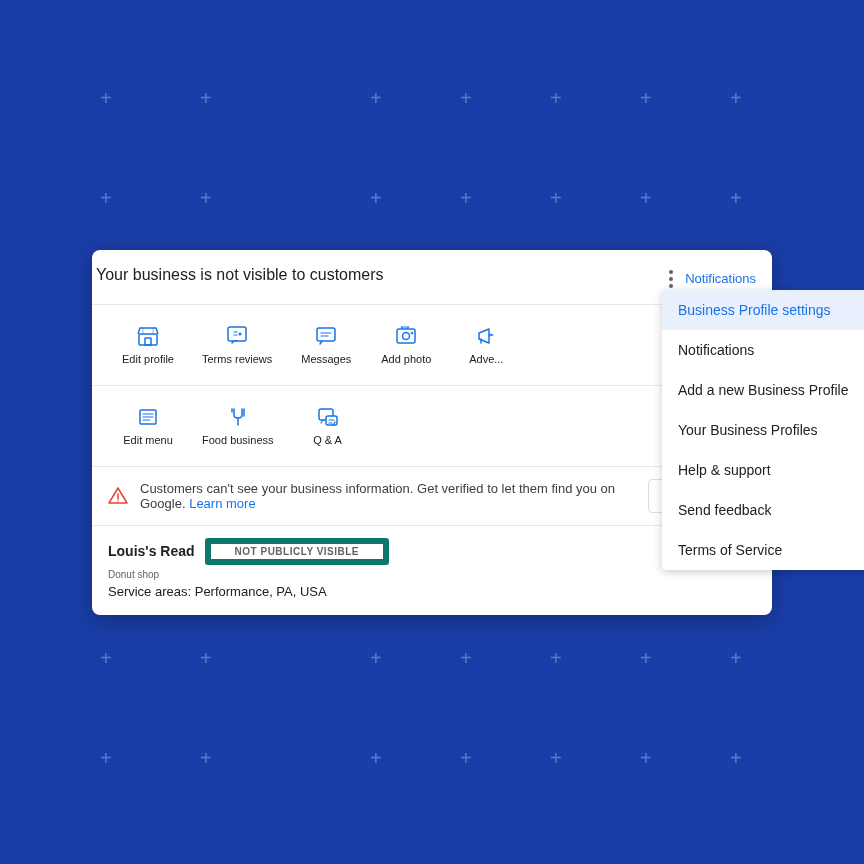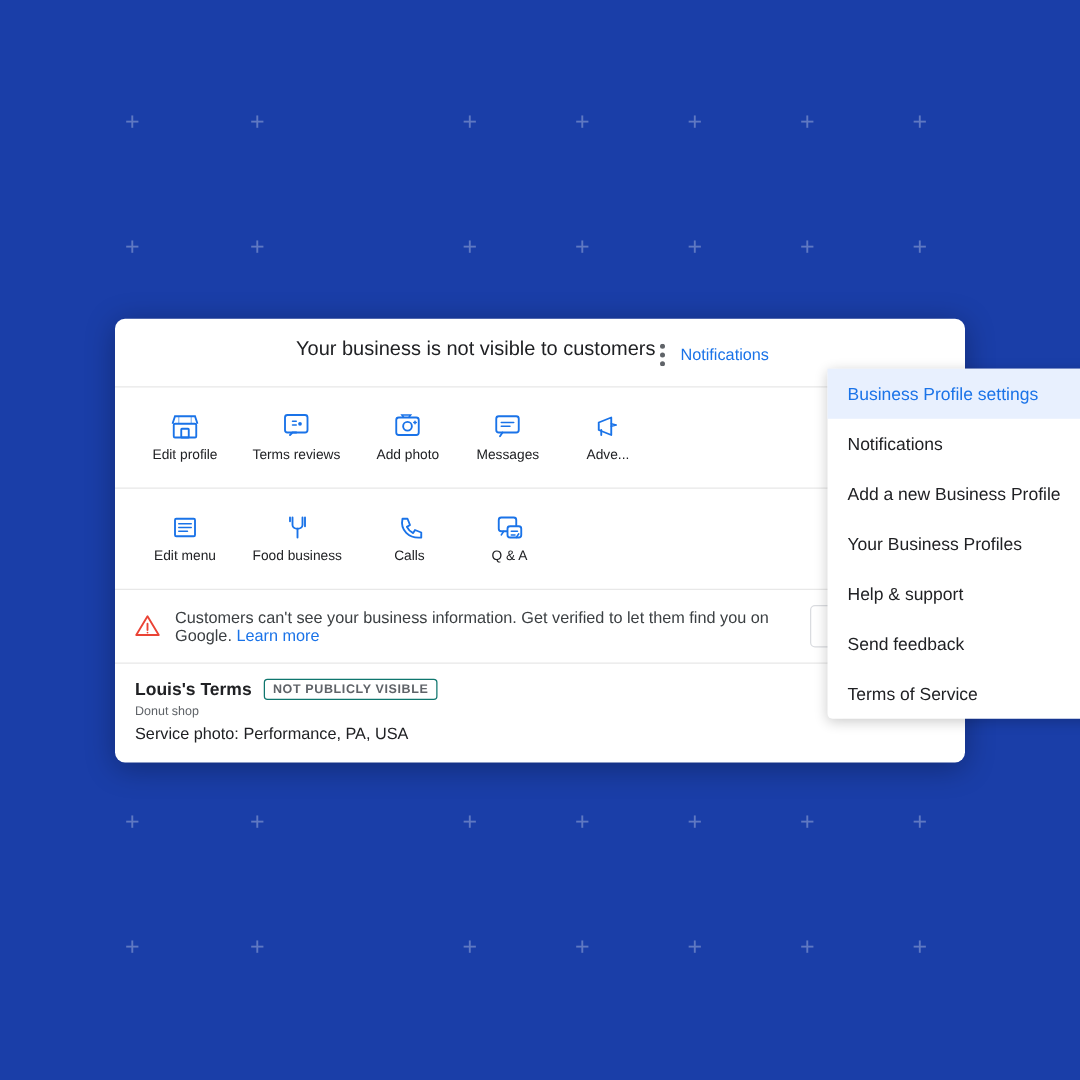--- a/index.html
+++ b/index.html
@@ -39,21 +39,21 @@
       width: 680px;
       box-shadow: 0 4px 24px rgba(0,0,0,0.3);
       overflow: visible;
     }
 
     
     .card-header {
       padding: 16px 16px 12px 4px;
       display: flex;
       align-items: flex-start;
-      justify-content: center;
+      justify-content: space-between;
       border-bottom: 1px solid #e8e8e8;
     }
 
     .card-title {
       font-size: 16px;
       font-weight: 500;
       color: #202124;
     }
 
     .header-actions {
@@ -185,23 +185,23 @@
       margin-bottom: 4px;
     }
 
     .business-name {
       font-size: 14px;
       font-weight: 600;
       color: #202124;
     }
 
     .not-visible-badge {
-      border: 1px solid #0f766e;
+      border: 6px solid #0f766e;
       border-radius: 3px;
-      padding: 2px 6px;
+      padding: 2px 24px;
       font-size: 10px;
       font-weight: 600;
       color: #5f6368;
       letter-spacing: 0.5px;
       text-transform: uppercase;
     }
 
     .business-type {
       font-size: 10px;
       color: #5f6368;
@@ -335,38 +335,38 @@
           <circle cx="14" cy="9" r="1.5" fill="#1a73e8"></circle>
           <path d="M8 7h3M8 10h3" stroke="#1a73e8" stroke-width="1.2" stroke-linecap="round"></path>
         </svg>
       </span>
       <span class="action-label">Terms reviews</span>
     </div>
 
     <div class="action-item">
       <span class="action-icon">
         <svg width="22" height="22" viewBox="0 0 22 22" fill="none">
+          <rect x="2" y="3" width="18" height="13" rx="2" stroke="#1a73e8" stroke-width="1.5" fill="none"></rect>
+          <path d="M5 19l2-3" stroke="#1a73e8" stroke-width="1.5" stroke-linecap="round"></path>
+          <path d="M6 8h10M6 11h7" stroke="#1a73e8" stroke-width="1.2" stroke-linecap="round"></path>
+        </svg>
+      </span>
+      <span class="action-label">Messages</span>
+    </div>
+
+    <div class="action-item">
+      <span class="action-icon">
+        <svg width="22" height="22" viewBox="0 0 22 22" fill="none">
           <rect x="2" y="4" width="18" height="14" rx="2" stroke="#1a73e8" stroke-width="1.5" fill="none"></rect>
           <circle cx="11" cy="11" r="3.5" stroke="#1a73e8" stroke-width="1.5" fill="none"></circle>
           <path d="M8 4l-1.5-2h7L12 4" stroke="#1a73e8" stroke-width="1.2" fill="none"></path>
           <path d="M16 8h2M17 7v2" stroke="#1a73e8" stroke-width="1.2" stroke-linecap="round"></path>
         </svg>
       </span>
       <span class="action-label">Add photo</span>
-    </div>
-
-    <div class="action-item">
-      <span class="action-icon">
-        <svg width="22" height="22" viewBox="0 0 22 22" fill="none">
-          <rect x="2" y="3" width="18" height="13" rx="2" stroke="#1a73e8" stroke-width="1.5" fill="none"></rect>
-          <path d="M5 19l2-3" stroke="#1a73e8" stroke-width="1.5" stroke-linecap="round"></path>
-          <path d="M6 8h10M6 11h7" stroke="#1a73e8" stroke-width="1.2" stroke-linecap="round"></path>
-        </svg>
-      </span>
-      <span class="action-label">Messages</span>
     </div>
 
 
     <div class="action-item" style="overflow:hidden;max-width:70px;">
       <span class="action-icon">
         <svg width="22" height="22" viewBox="0 0 22 22" fill="none">
           <path d="M4 14V8l10-4v14L4 14z" stroke="#1a73e8" stroke-width="1.5" fill="none" stroke-linejoin="round"></path>
           <path d="M14 9l4 1M14 11l4-1" stroke="#1a73e8" stroke-width="1.2" stroke-linecap="round"></path>
           <path d="M6 14v4" stroke="#1a73e8" stroke-width="1.5" stroke-linecap="round"></path>
         </svg>
@@ -398,28 +398,20 @@
         <svg width="22" height="22" viewBox="0 0 22 22" fill="none">
           <path d="M7 3v6c0 2 2 3 4 3s4-1 4-3V3" stroke="#1a73e8" stroke-width="1.5" fill="none" stroke-linecap="round"></path>
           <path d="M11 12v7" stroke="#1a73e8" stroke-width="1.5" stroke-linecap="round"></path>
           <path d="M5 3v3M17 3v7" stroke="#1a73e8" stroke-width="1.5" stroke-linecap="round"></path>
         </svg>
       </span>
       <span class="action-label">Food business</span>
     </div>
 
 
-    <div class="action-item">
-      <span class="action-icon">
-        <svg width="22" height="22" viewBox="0 0 22 22" fill="none">
-          <path d="M5 4h4l2 5-2.5 1.5c1 2 3 4 5 5L15 13l5 2v4c-10 1-17-6-15-15z" stroke="#1a73e8" stroke-width="1.5" fill="none" stroke-linejoin="round"></path>
-        </svg>
-      </span>
-      <span class="action-label">Calls</span>
-    </div>
 
     <div class="action-item">
       <span class="action-icon">
         <svg width="22" height="22" viewBox="0 0 22 22" fill="none">
           <rect x="2" y="3" width="14" height="11" rx="2" stroke="#1a73e8" stroke-width="1.5" fill="none"></rect>
           <path d="M4 17l2-3" stroke="#1a73e8" stroke-width="1.2" stroke-linecap="round"></path>
           <rect x="9" y="10" width="11" height="9" rx="2" stroke="#1a73e8" stroke-width="1.5" fill="white"></rect>
           <path d="M18 16l-2 3" stroke="#1a73e8" stroke-width="1.2" stroke-linecap="round"></path>
           <path d="M12 14h5M12 17h3" stroke="#1a73e8" stroke-width="1.2" stroke-linecap="round"></path>
         </svg>
@@ -452,23 +444,23 @@
           <path d="M8 2L3 4v4c0 3 2.5 5.5 5 6 2.5-.5 5-3 5-6V4L8 2z" stroke="#1a73e8" stroke-width="1.2" fill="none" stroke-linejoin="round"></path>
           <path d="M5.5 8l2 2 3-3" stroke="#1a73e8" stroke-width="1.2" stroke-linecap="round" stroke-linejoin="round"></path>
         </svg>
       </span>
       <span>Get verif...</span>
     </button>
   </div>
 
   <div class="business-info">
     <div class="business-name-row">
-      <span class="business-name">Louis's Terms</span>
+      <span class="business-name">Louis's Read</span>
       <span class="not-visible-badge">NOT PUBLICLY VISIBLE</span>
     </div>
     <div class="business-type">Donut shop</div>
     <div class="service-areas">
-      <span>Service photo:</span>
+      <span>Service areas:</span>
       <span>Performance, PA, USA</span>
     </div>
   </div>
 
 </div>
 
 </body></html>

